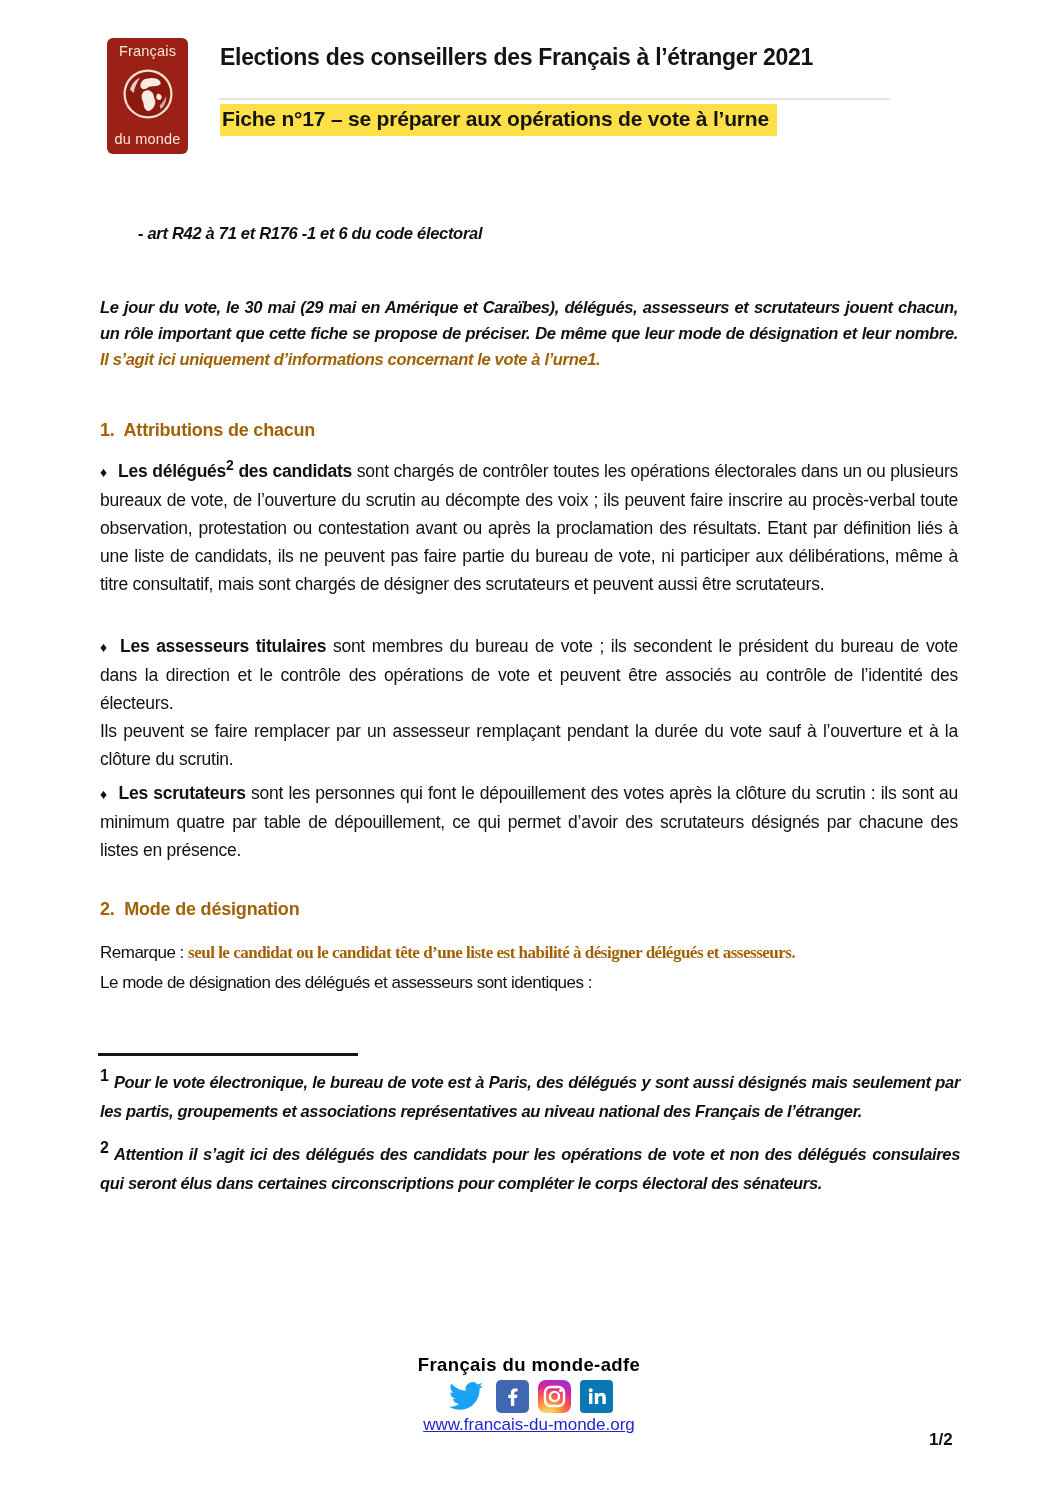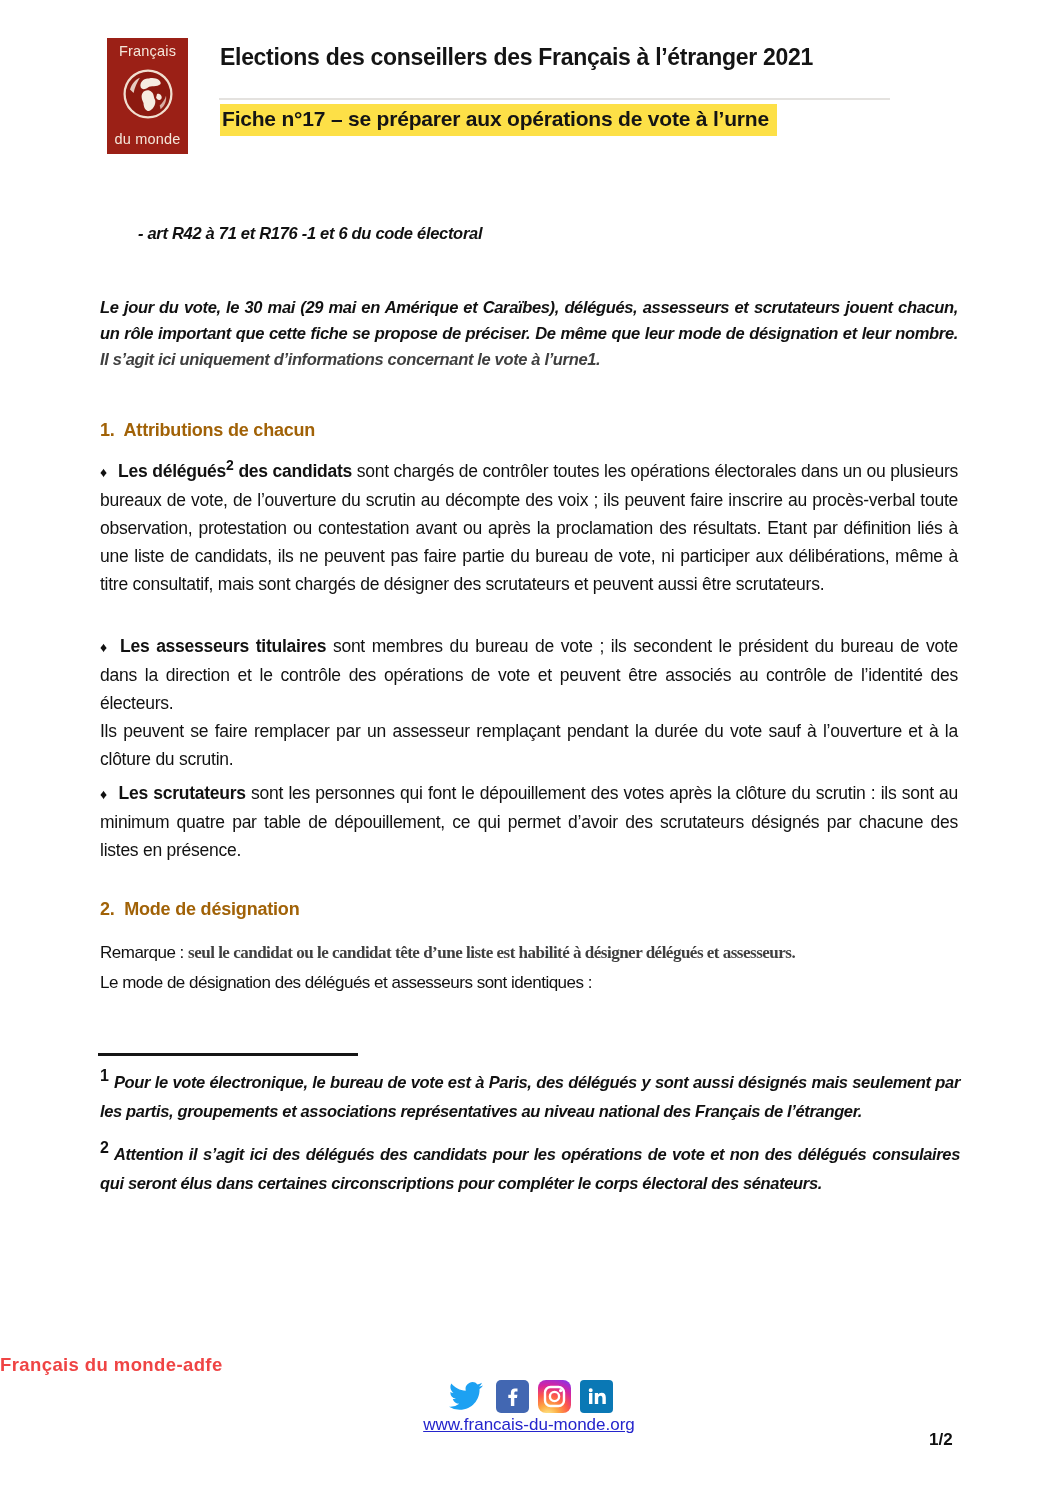--- a/index.html
+++ b/index.html
@@ -6,21 +6,21 @@
   body{
     width:1058px;height:1497px;background:#ffffff;position:relative;
     font-family:"Liberation Sans", sans-serif;color:#1a1a1a;
     -webkit-font-smoothing:antialiased;
   }
   .abs{position:absolute;}
 
   
   .logo{
     left:107px;top:38px;width:81px;height:116px;background:#9b2016;
-    color:#f4e7da;text-align:center;border-radius:0;
+    color:#f4e7da;text-align:center;border-radius:6px;
     display:flex;flex-direction:column;align-items:center;justify-content:space-between;
     padding:5px 0 7px 0;box-sizing:border-box;
   }
   .logo .lg-txt{font-size:14.5px;letter-spacing:.2px;}
   .title{
     left:220px;top:44px;width:690px;font-size:23px;font-weight:bold;color:#141414;
     letter-spacing:-0.3px;white-space:nowrap;
   }
   .title-rule{left:219px;top:98px;width:671px;height:2px;background:#e4e2df;}
   .subtitle-wrap{left:220px;top:104px;}
@@ -32,21 +32,21 @@
   
   .ref{
     left:138px;top:224px;font-size:16.5px;font-style:italic;font-weight:bold;
     letter-spacing:-0.3px;color:#111;
   }
   .intro{
     left:100px;top:294px;width:858px;text-align:justify;
     font-size:16.5px;line-height:26px;font-style:italic;font-weight:bold;
     letter-spacing:-0.35px;color:#111;
   }
-  .red{color:#404040;}
+  .red{color:#a16207;}
   .h-sec{font-size:18px;font-weight:bold;color:#a16207;letter-spacing:-0.2px;}
   .h1{left:100px;top:420px;}
   .h2{left:100px;top:899px;}
   .para{
     width:858px;text-align:justify;font-size:17.5px;line-height:28px;
     letter-spacing:-0.25px;color:#111;
   }
   .b1{left:100px;top:457px;}
   .b2{left:100px;top:632px;}
   .b3{left:100px;top:779px;}
@@ -65,21 +65,21 @@
     width:860px;text-align:justify;font-size:16.5px;line-height:29px;
     font-style:italic;font-weight:bold;letter-spacing:-0.35px;color:#111;
   }
   .fn1{left:100px;top:1068px;}
   .fn2{left:100px;top:1140px;}
   .fn-num{font-style:normal;font-weight:bold;font-size:16px;vertical-align:7px;
     line-height:0;padding-right:5px;letter-spacing:0;}
 
   
   .footer-brand{
-    left:0;top:1354px;width:1058px;color:#ef4444;
+    left:0;top:1354px;width:1058px;text-align:center;color:#000000;
     font-size:18.5px;font-weight:bold;letter-spacing:.4px;
   }
   .icons{
     left:0;top:1378px;width:1058px;display:flex;justify-content:center;
     align-items:center;gap:9px;height:36px;
   }
   .icons .icn{display:inline-flex;}
   .site-link{
     left:0;top:1415px;width:1058px;text-align:center;font-size:17px;
     color:#2424cc;

